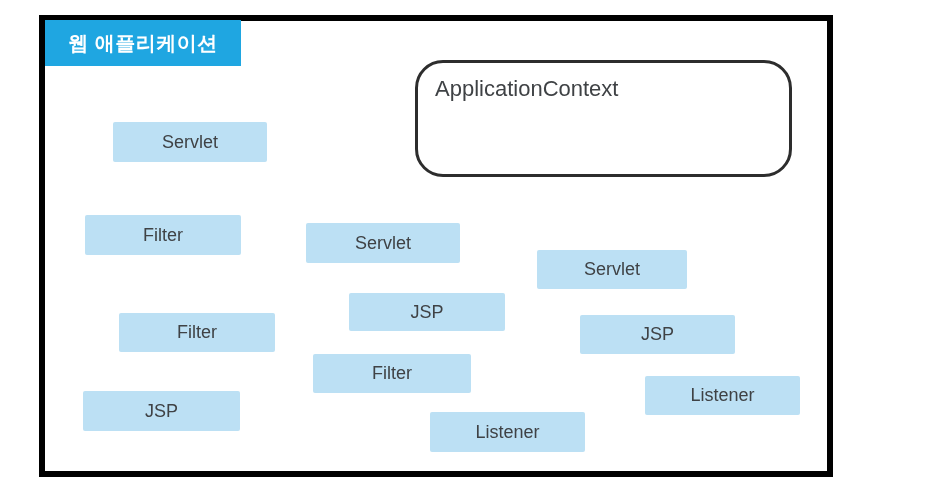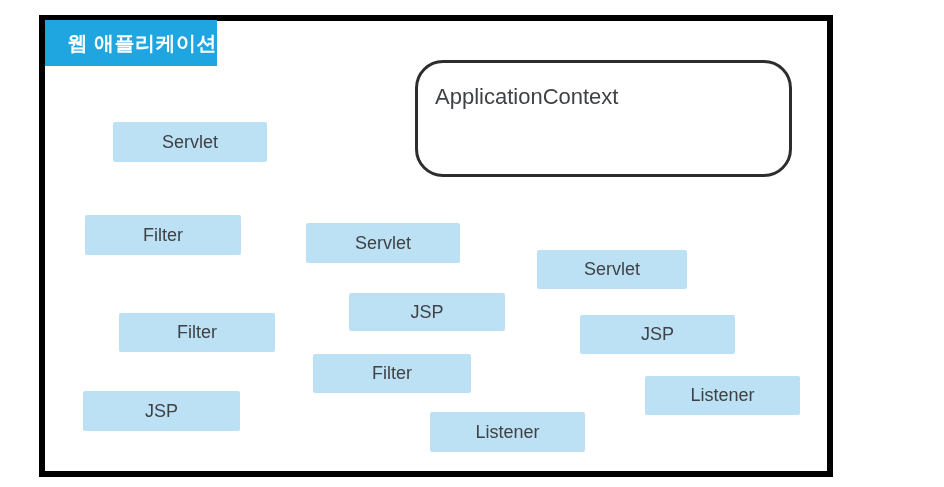--- a/index.html
+++ b/index.html
@@ -22,43 +22,43 @@
     width: 794px;
     height: 462px;
     box-sizing: border-box;
     border: 6px solid var(--outer-border, #000);
     background: #ffffff;
   }
   .title-label {
     position: absolute;
     left: 45px;
     top: 20px;
-    width: 172px;
+    width: 196px;
     height: 46px;
     background: var(--title-bg, #1fa6e1);
     color: var(--title-text, #fff);
     display: flex;
     align-items: center;
-    justify-content: flex-end;
+    justify-content: center;
     font-size: 20px;
     font-weight: 600;
     letter-spacing: 0.5px;
     white-space: nowrap;
   }
   .context-box {
     position: absolute;
     left: 415px;
     top: 60px;
     width: 377px;
     height: 117px;
     box-sizing: border-box;
     border: 3px solid var(--context-border, #2d2d2d);
     border-radius: 28px;
     background: #ffffff;
-    padding: 21px 0 0 17px;
+    padding: 13px 0 0 17px;
     font-size: 22px;
     color: var(--component-text, #3f4245);
   }
   .components-layer {
     position: absolute;
     inset: 0;
   }
   .component {
     position: absolute;
     background: var(--component-bg, #bce0f4);

